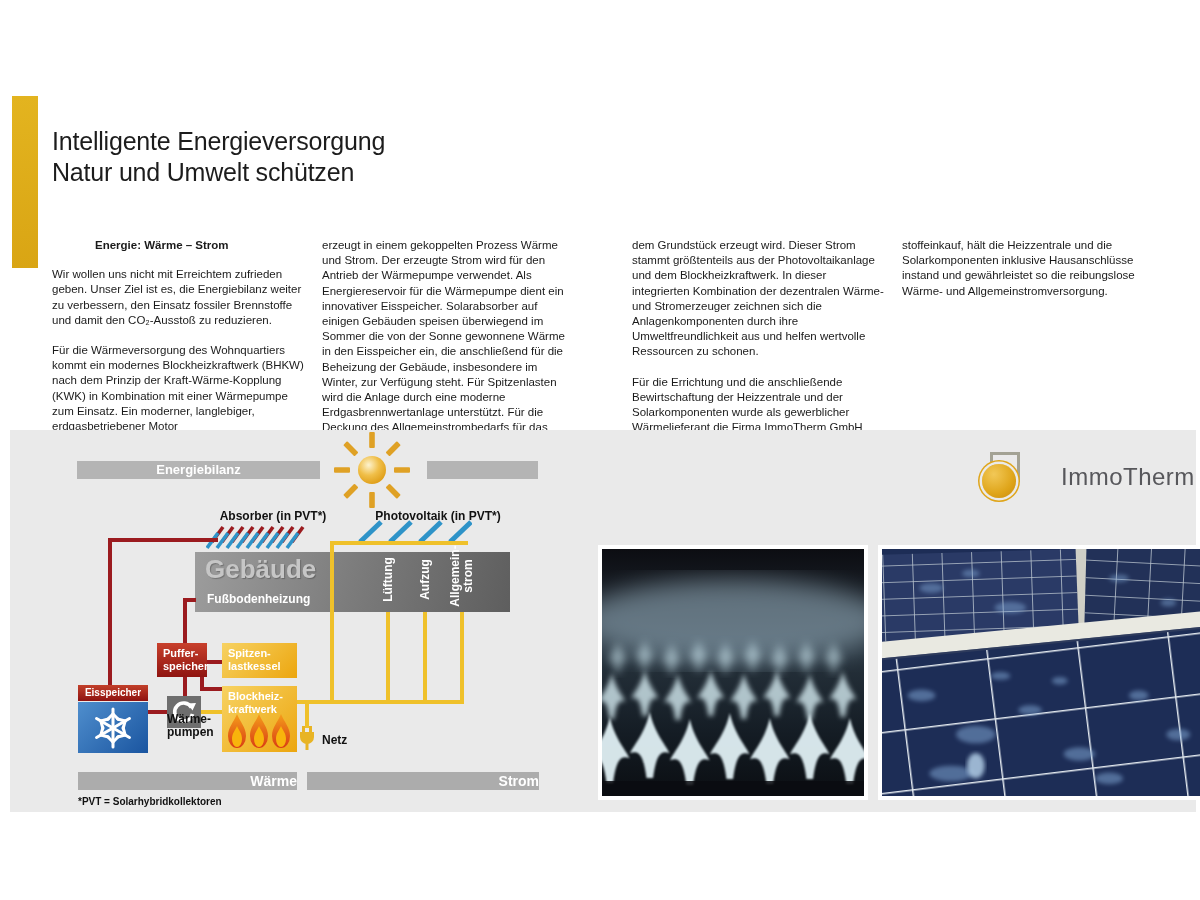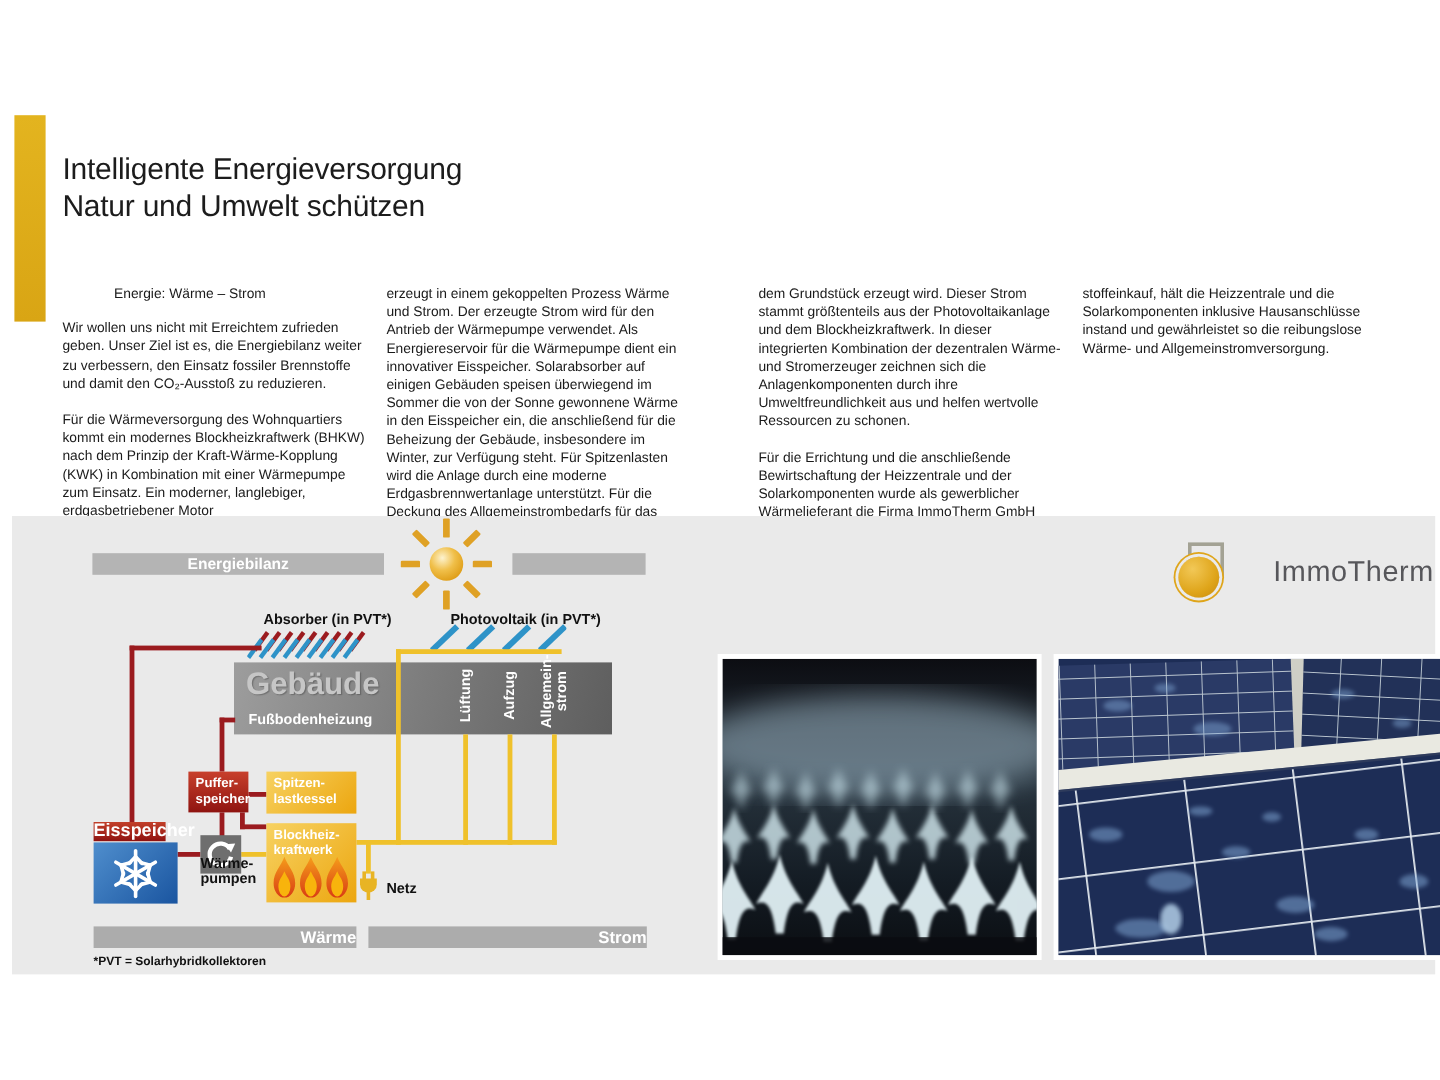--- a/index.html
+++ b/index.html
@@ -8,21 +8,21 @@
   .page { position:relative; width:1200px; height:900px; background:#fff; overflow:hidden; }
 
   
   .accent-bar { position:absolute; left:12px; top:96px; width:26px; height:172px;
     background:linear-gradient(180deg, var(--accent-yellow) 0%, #d9a514 100%); }
   .headline { position:absolute; left:52px; top:126px; font-size:25px; line-height:31px;
     font-weight:400; color:#1c1c1c; letter-spacing:-0.2px; }
 
   
   .col { position:absolute; top:238px; width:253px; font-size:11.5px; line-height:15.2px; color:#1a1a1a; }
-  .col h3 { font-size:11.5px; font-weight:400; margin-bottom:14px;padding-left:43px; }
+  .col h3 { font-size:11.5px; font-weight:700; margin-bottom:14px;padding-left:43px; }
   .col p { margin-bottom:15px; }
   .c1 { left:52px; } .c2 { left:322px; } .c3 { left:632px; } .c4 { left:902px; }
 
   
   .panel { position:absolute; left:10px; top:430px; width:1186px; height:382px;
     background:var(--panel-gray); overflow:visible; }
   .gbar { position:absolute; height:18px; background:var(--bar-gray); color:#fff;
     font-weight:700; font-size:13px; text-align:center; line-height:18px; }
   .ln { position:absolute; }
   .red { background:var(--heat-red); }
@@ -33,22 +33,22 @@
   .building-title { position:absolute; left:10px; top:2px; font-size:26px; font-weight:700;
     color:#c6c6c6; text-shadow:1px 1px 1px rgba(0,0,0,.25); }
   .floor-heating { position:absolute; left:12px; top:40px; font-size:12px; font-weight:700; color:#fff; }
   .vlab { position:absolute; font-size:12px; font-weight:700; color:#fff; text-align:center;
     transform:rotate(-90deg); line-height:13px; }
 
   .dbox { position:absolute; color:#fff; font-size:11px; font-weight:700; line-height:13px;
     padding:4px 0 0 6px; }
   .box-red { background:linear-gradient(180deg,#c8402c 0%,#8f1410 100%); }
   .box-yel { background:linear-gradient(135deg,#f7d262 0%,#eca60f 100%); }
-  .ice-label { position:absolute; left:68px; top:255px; width:60px; height:16px; text-align:center;
-    line-height:16px; font-size:15px; font-weight:700; color:#fff;
+  .ice-label { position:absolute; left:68px; top:255px; width:70px; height:16px; text-align:center;
+    line-height:16px; font-size:10px; font-weight:700; color:#fff;
     background:linear-gradient(180deg,#c2402a 0%,#8f1210 100%); }
   .ice-box { position:absolute; left:68px; top:272px; width:70px; height:51px;
     background:linear-gradient(135deg,#4f8ecd 0%,#1a55a0 100%);
     display:flex; align-items:center; justify-content:center; }
   .wp-box { position:absolute; left:157px; top:266px; width:34px; height:32px; background:#6e6e6e;
     display:flex; align-items:center; justify-content:center; }
   .wp-label { position:absolute; left:157px; top:283px; font-size:12px; font-weight:700;
     color:#111; line-height:13px; }
   .netz-label { position:absolute; left:312px; top:303px; font-size:12px; font-weight:700; color:#111; }
   .toplabel { position:absolute; top:79px; font-size:12px; font-weight:700; color:#111; text-align:center; }

